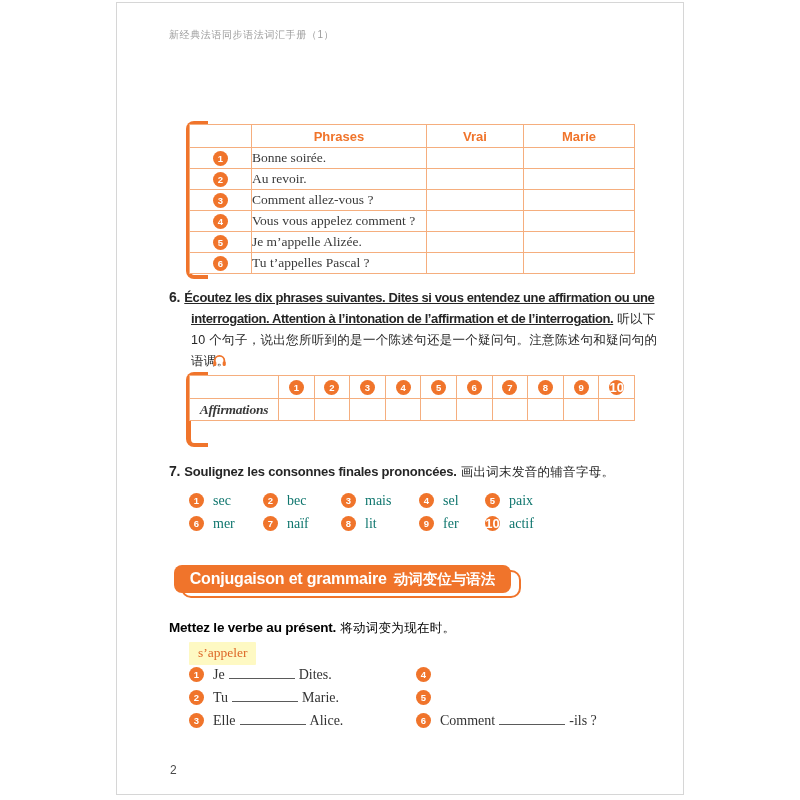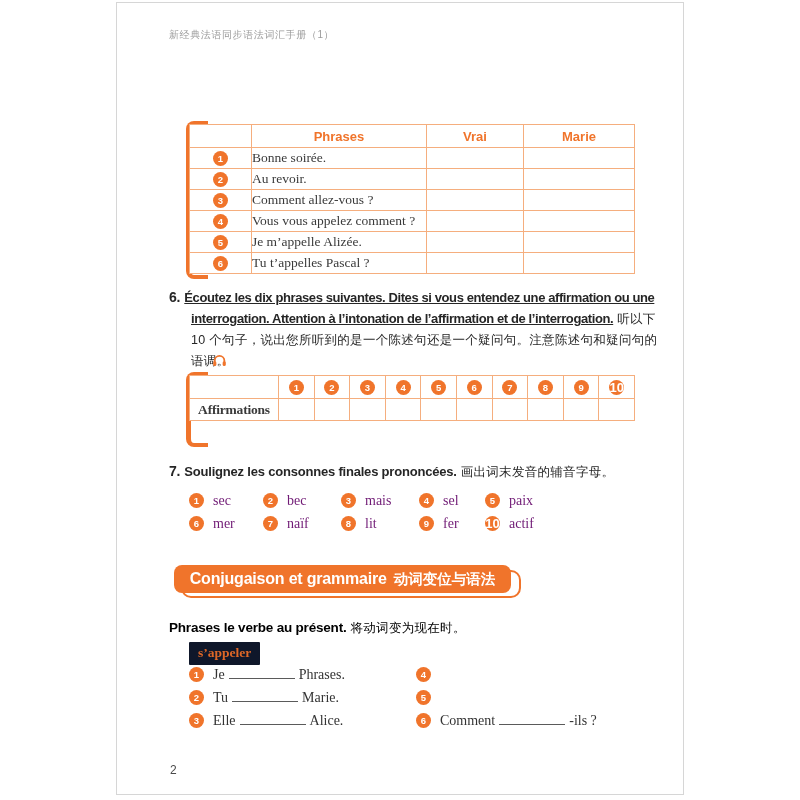--- a/index.html
+++ b/index.html
@@ -59,40 +59,40 @@
     border-left:5px solid #f0742b; border-top:4px solid #f0742b; border-bottom:4px solid #f0742b;
     border-radius:8px 0 0 8px; width:22px; box-sizing:border-box;
   }
 
   
   .wordgrid {
     display:grid; grid-template-columns:74px 78px 78px 66px 150px; grid-auto-rows:23px;
     align-items:center;
   }
   .worditem { display:flex; align-items:center; gap:9px; }
-  .word { font-family:"Liberation Serif",serif; font-size:14px; color:#701a75; }
+  .word { font-family:"Liberation Serif",serif; font-size:14px; color:#0f766e; }
 
   
   .banner-outline {
     left:64px; top:567px; width:340px; height:28px;
     border:2px solid #f0742b; border-radius:10px; box-sizing:border-box;
   }
   .banner {
     left:57px; top:562px; width:337px; height:28px;
     background:#f0742b; border-radius:8px; color:#fff;
     display:flex; align-items:center; justify-content:center; gap:7px;
     white-space:nowrap;
   }
   .banner .b-fr { font-weight:bold; font-size:16px; letter-spacing:-0.2px;text-align:center; }
   .banner .b-zh { font-weight:bold; font-size:14.5px; }
 
   
   .verbtag {
-    left:72px; top:639px; background:#0f172a; color:#dd6727;
-    font-family:"Liberation Serif",serif; font-weight:bold; font-size:13.5px;
+    left:72px; top:639px; background:#fef9c3; color:#dd6727;
+    font-family:"Liberation Serif",serif; font-weight:normal; font-size:13.5px;
     padding:3px 9px 4px 9px; border-radius:1px;
   }
 
   
   .conj-item { display:flex; align-items:center; gap:9px; height:17px; margin-bottom:6px; }
   .conj-text { font-family:"Liberation Serif",serif; font-size:14px; color:#333; }
   .blank { display:inline-block; width:66px; height:11px; border-bottom:1px solid #5a5a5a; margin:0 4px; }
 
   .page-number { left:53px; top:760px; font-size:12px; color:#4a4a4a; }
 </style>
@@ -190,21 +190,21 @@
       <td class="numcell"><span class="cnum">2</span></td>
       <td class="numcell"><span class="cnum">3</span></td>
       <td class="numcell"><span class="cnum">4</span></td>
       <td class="numcell"><span class="cnum">5</span></td>
       <td class="numcell"><span class="cnum">6</span></td>
       <td class="numcell"><span class="cnum">7</span></td>
       <td class="numcell"><span class="cnum">8</span></td>
       <td class="numcell"><span class="cnum">9</span></td>
       <td class="numcell"><span class="cnum two">10</span></td>
     </tr>
-    <tr style="height:22px;">
+    <tr style="height:22px;font-style:italic;">
       <td class="rowlabel">Affirmations</td>
       <td></td>
           <td></td>
       <td></td>
           <td></td>
       <td></td>
           <td></td>
       <td></td>
           <td></td>
       <td></td>
@@ -260,29 +260,29 @@
       </span>
   </div>
 
   <div class="abs banner-outline"></div>
   <div class="abs banner">
     <span class="b-fr">Conjugaison et grammaire</span>
     <span class="b-zh">动词变位与语法</span>
   </div>
 
   <div class="abs" style="left:52px; top:614px; line-height:20px;">
-    <span class="fr-bold" style="font-size:13.5px;">Phrases le verbe au présent.</span><span class="zh-text">将动词变为现在时。</span>
+    <span class="fr-bold" style="font-size:13.5px;">Mettez le verbe au présent.</span><span class="zh-text">将动词变为现在时。</span>
   </div>
 
   <span class="abs verbtag">s’appeler</span>
 
   <div class="abs" style="left:72px; top:663px;">
     <div class="conj-item">
       <span class="cnum">1</span>
-      <span class="conj-text"><span>Je</span><span class="blank"></span><span>Phrases.</span></span>
+      <span class="conj-text"><span>Je</span><span class="blank"></span><span>Dites.</span></span>
     </div>
     <div class="conj-item">
       <span class="cnum">2</span>
       <span class="conj-text"><span>Tu</span><span class="blank"></span><span>Marie.</span></span>
     </div>
     <div class="conj-item">
       <span class="cnum">3</span>
       <span class="conj-text"><span>Elle</span><span class="blank"></span><span>Alice.</span></span>
     </div>
   </div>

